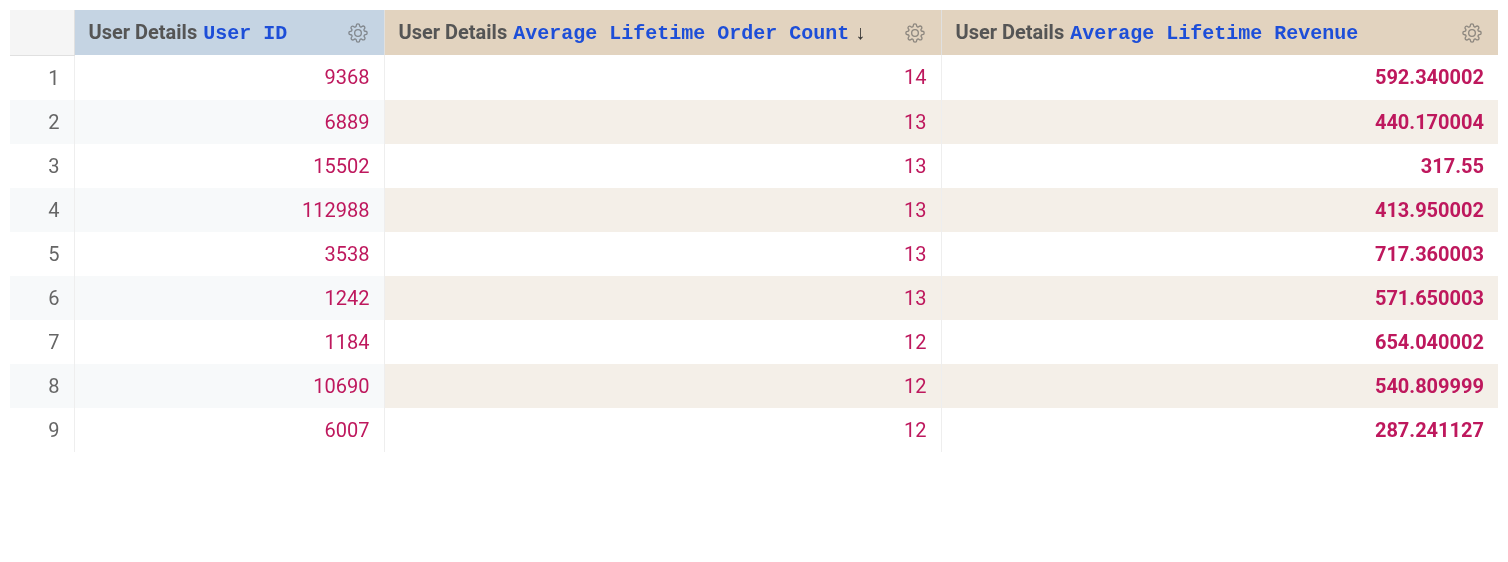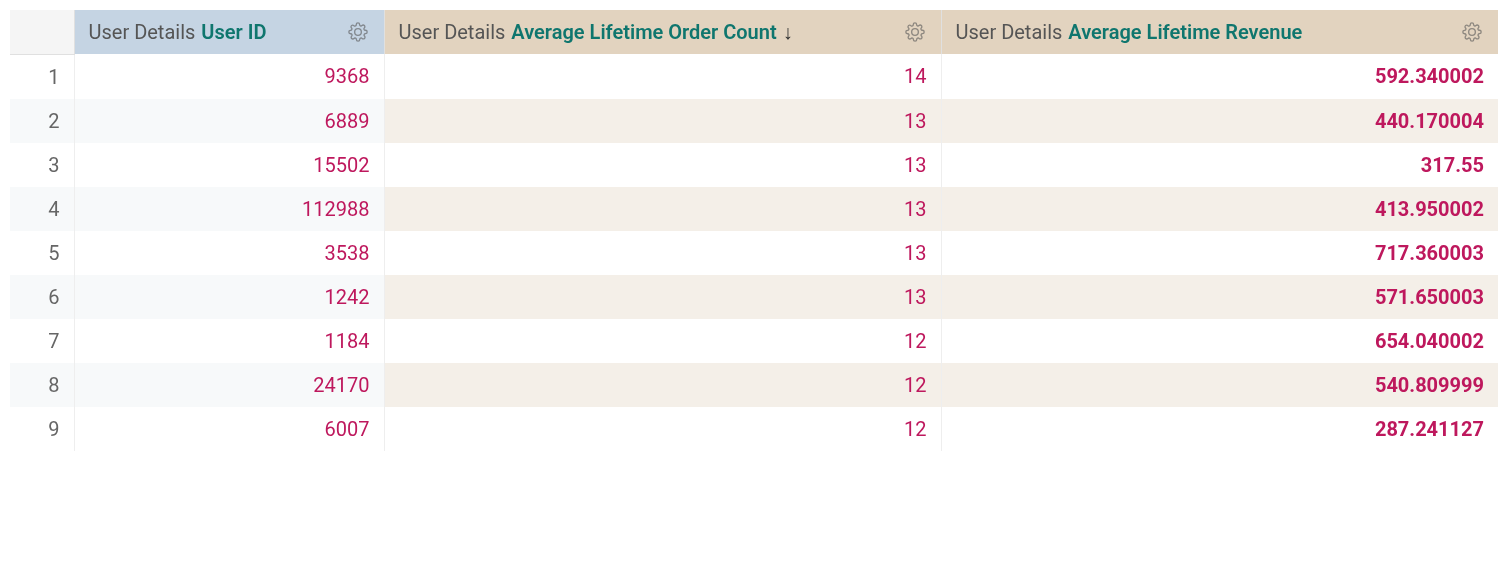--- a/index.html
+++ b/index.html
@@ -49,25 +49,26 @@
       gap: 8px;
     }
     .th-label {
       display: flex;
       align-items: baseline;
       gap: 6px;
       overflow: hidden;
     }
     .th-prefix {
       color: #555;
-      font-weight: 400;
+      font-weight: 700;
     }
     .th-field {
-      color: #0f766e;
+      color: #1d4ed8;
       font-weight: 600;
+      font-family: Liberation Mono, monospace;
     }
     .sort-arrow {
       font-weight: 600;
       color: #333;
     }
     .gear-btn {
       display: inline-flex;
       align-items: center;
       justify-content: center;
       width: 24px;
@@ -203,21 +204,21 @@
       <td class="measure-cell">571.650003</td>
     </tr>
     <tr>
       <td class="rownum">7</td>
       <td class="dim-cell">1184</td>
       <td class="measure-cell">12</td>
       <td class="measure-cell">654.040002</td>
     </tr>
     <tr>
       <td class="rownum">8</td>
-      <td class="dim-cell">24170</td>
+      <td class="dim-cell">10690</td>
       <td class="measure-cell">12</td>
       <td class="measure-cell">540.809999</td>
     </tr>
     <tr>
       <td class="rownum">9</td>
       <td class="dim-cell">6007</td>
       <td class="measure-cell">12</td>
       <td class="measure-cell">287.241127</td>
     </tr>
   </tbody>

